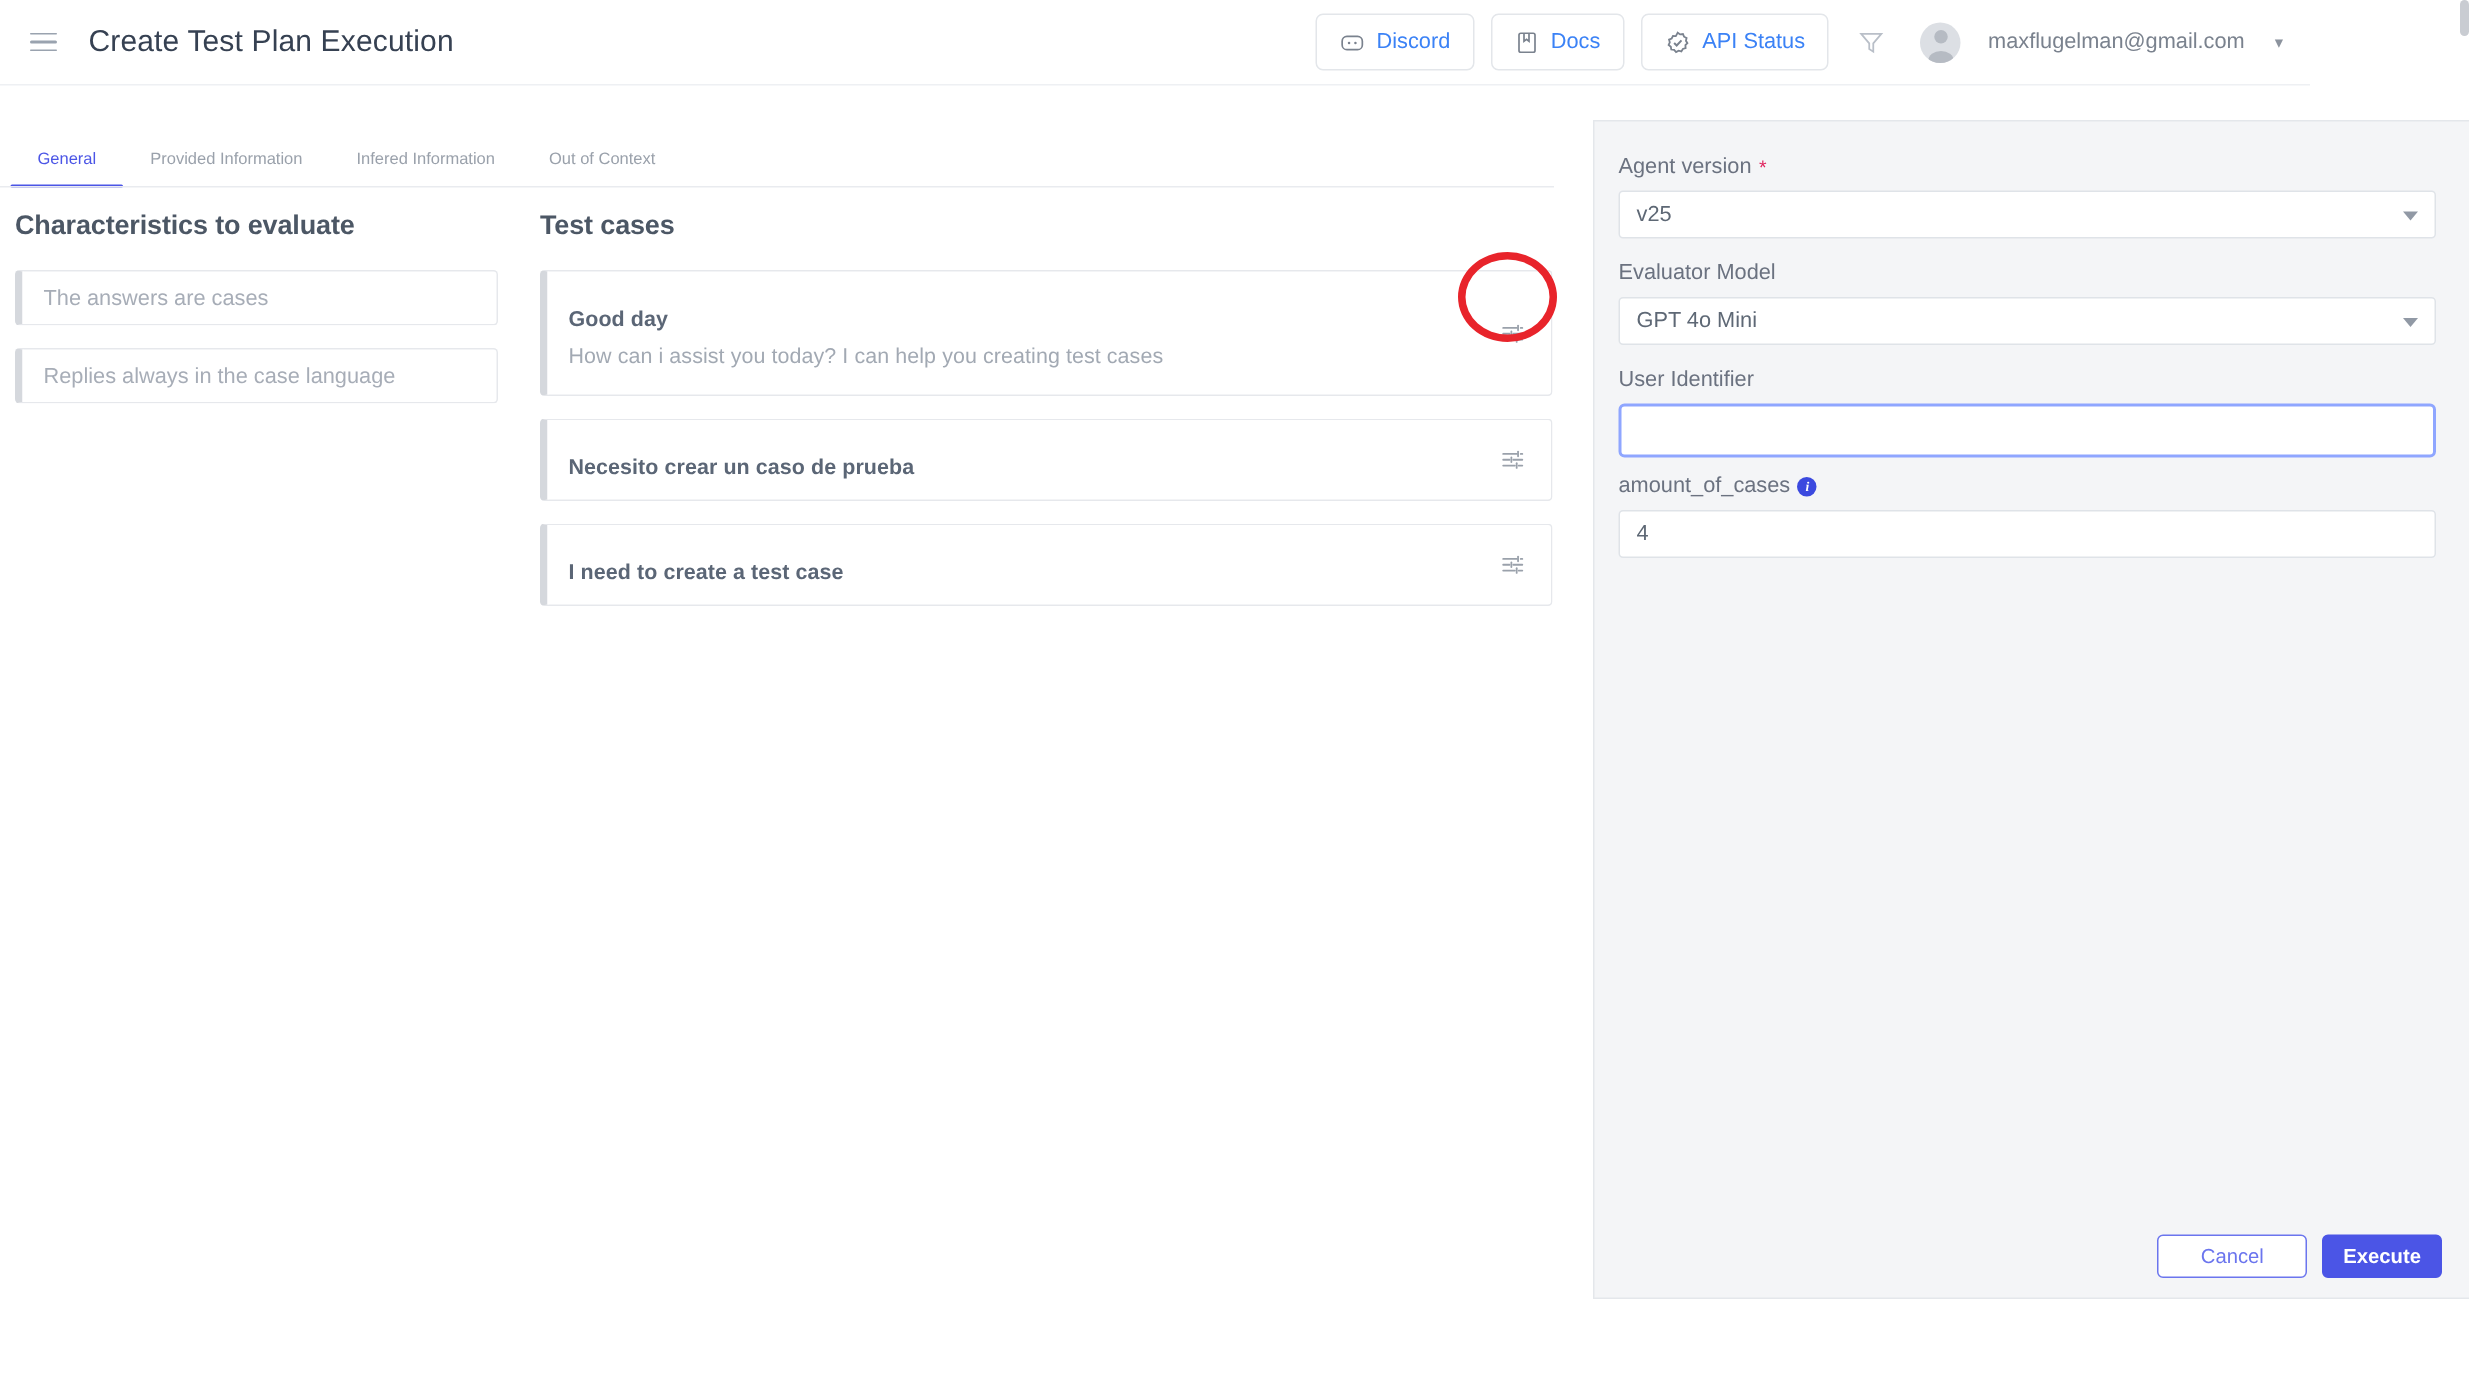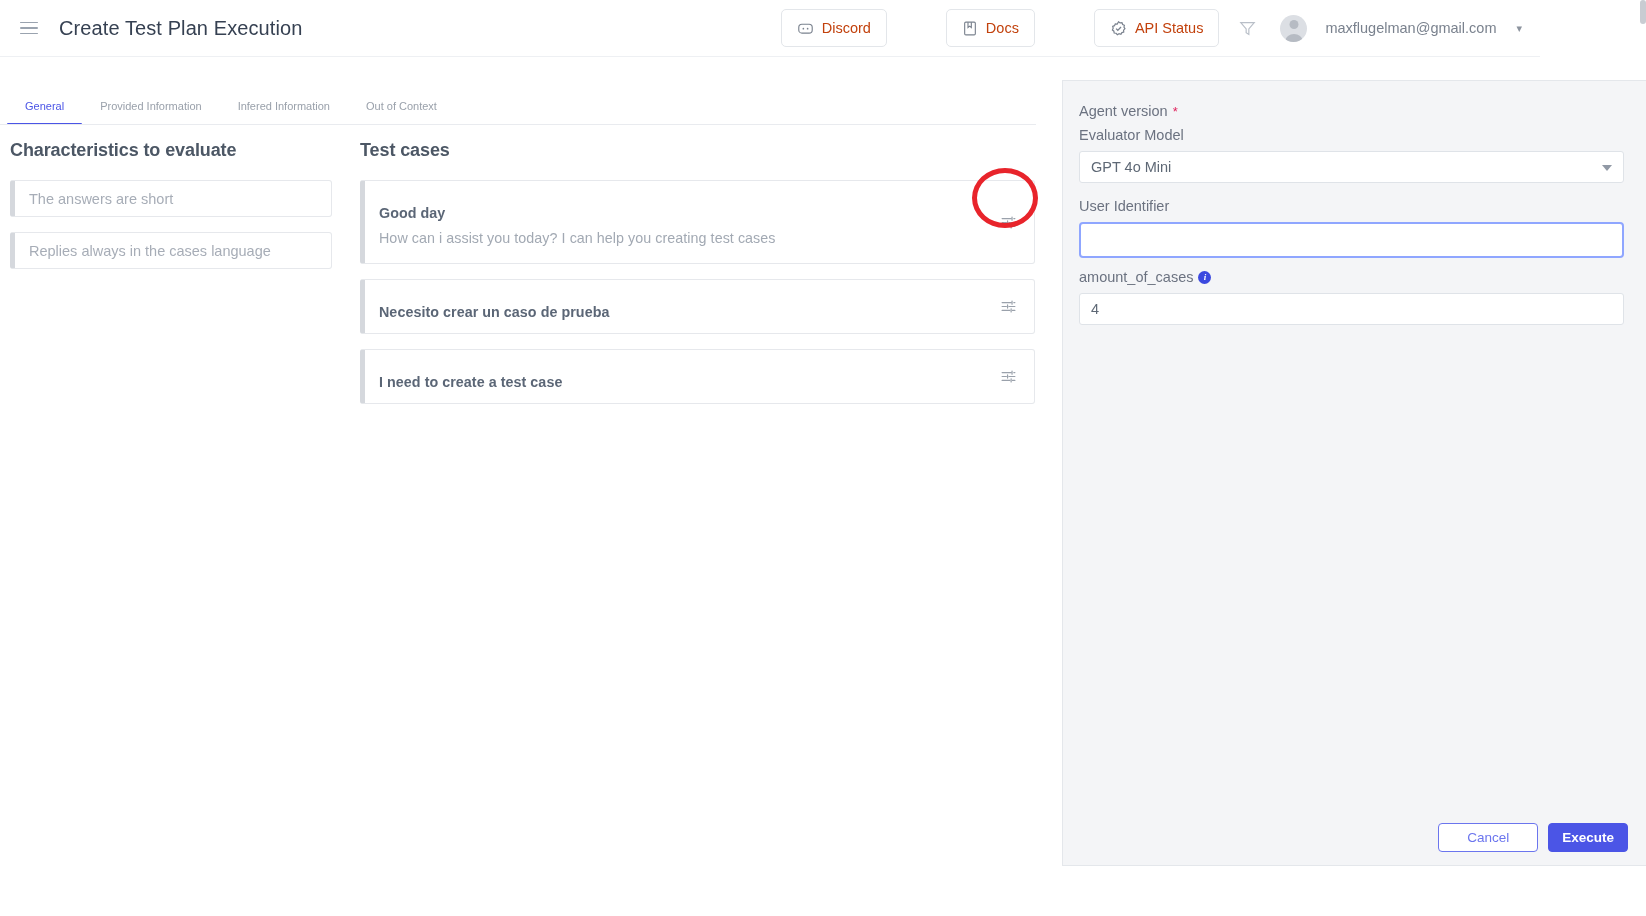--- a/index.html
+++ b/index.html
@@ -54,26 +54,25 @@
   }
   .tb-btn {
     height: 38px;
     display: inline-flex;
     align-items: center;
     gap: 8px;
     padding: 0 15px;
     border: 1px solid #e3e6ea;
     border-radius: 5px;
     background: #fff;
-    color: #c2410c;
+    color: #3b82f6;
     font-size: 14.5px;
     cursor: pointer;
     margin-right: 11px;
     white-space: nowrap;
-    margin-left: 48px;
   }
   .tb-btn svg { display: block; }
   .filter-icon {
     width: 34px; height: 34px;
     display: flex; align-items: center; justify-content: center;
     cursor: pointer;
     margin-right: 16px;
   }
   .user-box {
     display: flex;
@@ -421,22 +420,22 @@
   <div class="tab active">General</div>
   <div class="tab">Provided Information</div>
   <div class="tab">Infered Information</div>
   <div class="tab">Out of Context</div>
 </div>
 <div class="tabs-underline"></div>
 
 <div class="char-col">
   <div class="section-title">Characteristics to evaluate</div>
   <div class="char-list">
-    <div class="char-item">The answers are short</div>
-    <div class="char-item">Replies always in the cases language</div>
+    <div class="char-item">The answers are cases</div>
+    <div class="char-item">Replies always in the case language</div>
   </div>
 </div>
 
 <div class="cases-col">
   <div class="section-title">Test cases</div>
   <div class="cases-list">
 
     <div class="case-item tall">
       <div class="case-title">Good day</div>
       <div class="case-sub">How can i assist you today? I can help you creating test cases</div>
@@ -485,20 +484,23 @@
 
 <div class="annot-circle"></div>
 
 <div class="right-panel">
   <div class="rp-inner">
 
     <div class="field-label">
       <span>Agent version</span>
       <span class="req-star">*</span>
     </div>
+    <div class="field-box select">
+      <span>v25</span>
+    </div>
 
     <div class="field-label">
       <span>Evaluator Model</span>
     </div>
     <div class="field-box select">
       <span>GPT 4o Mini</span>
     </div>
 
     <div class="field-label">
       <span>User Identifier</span>

